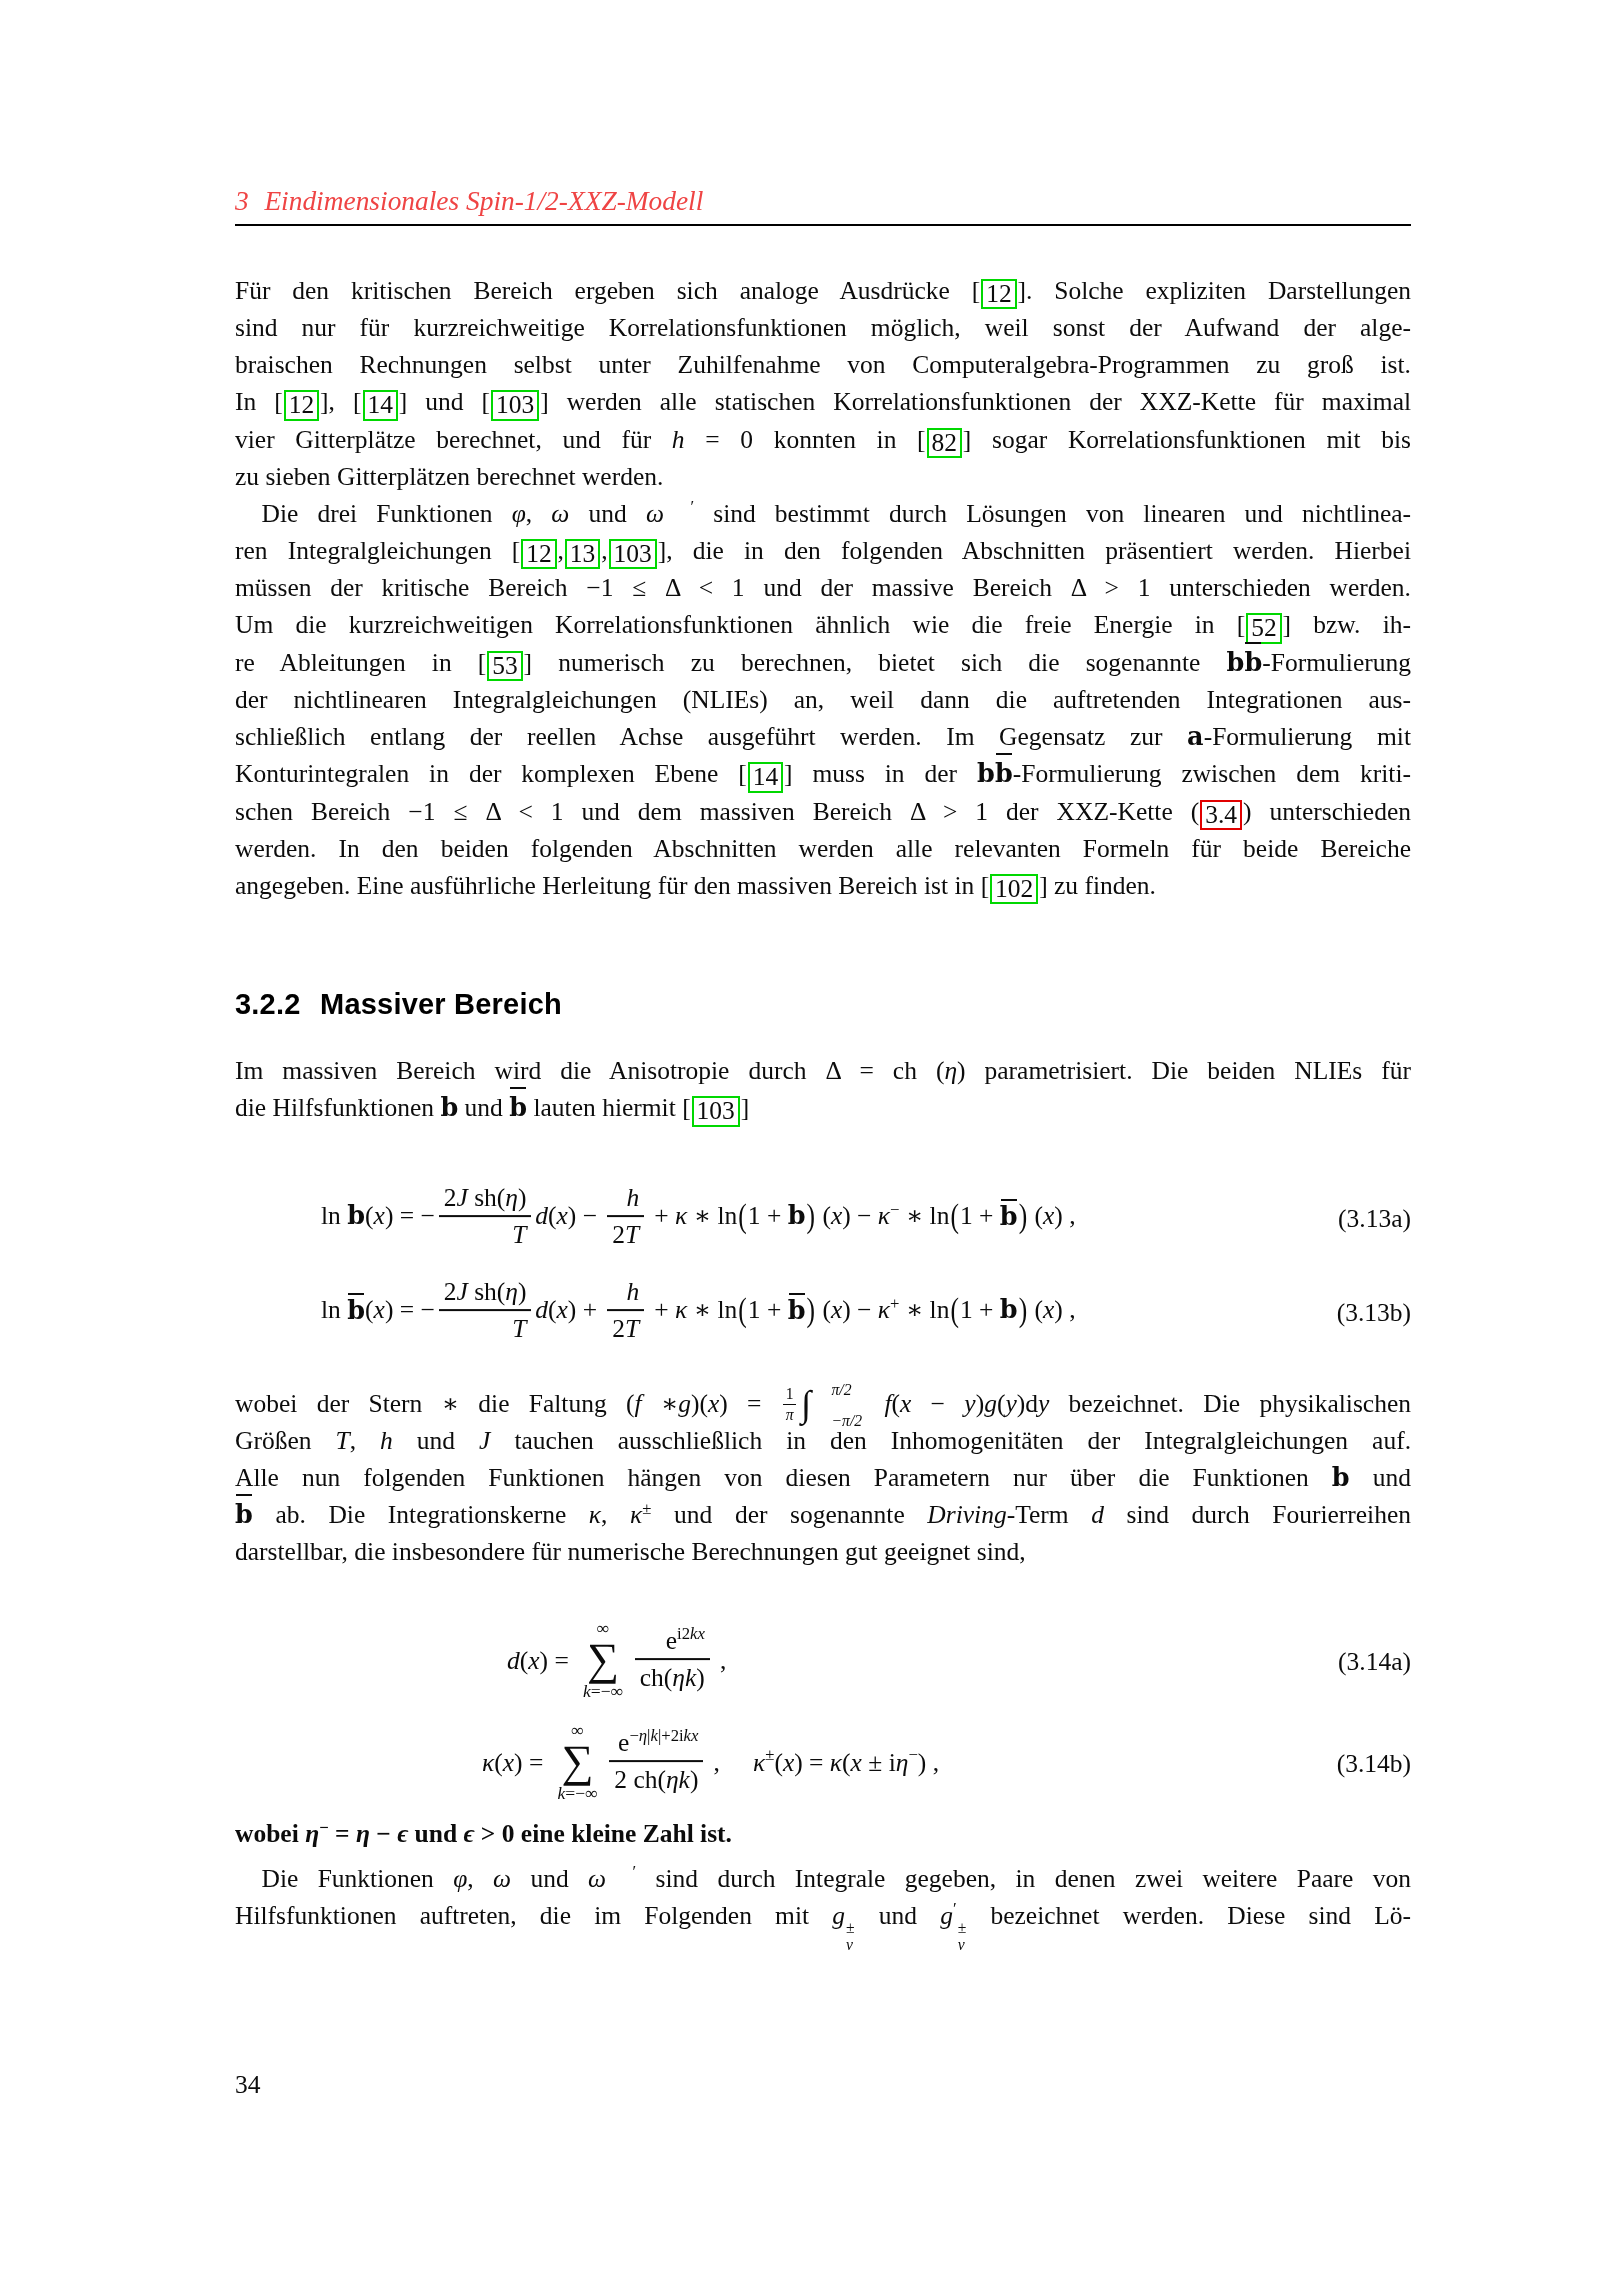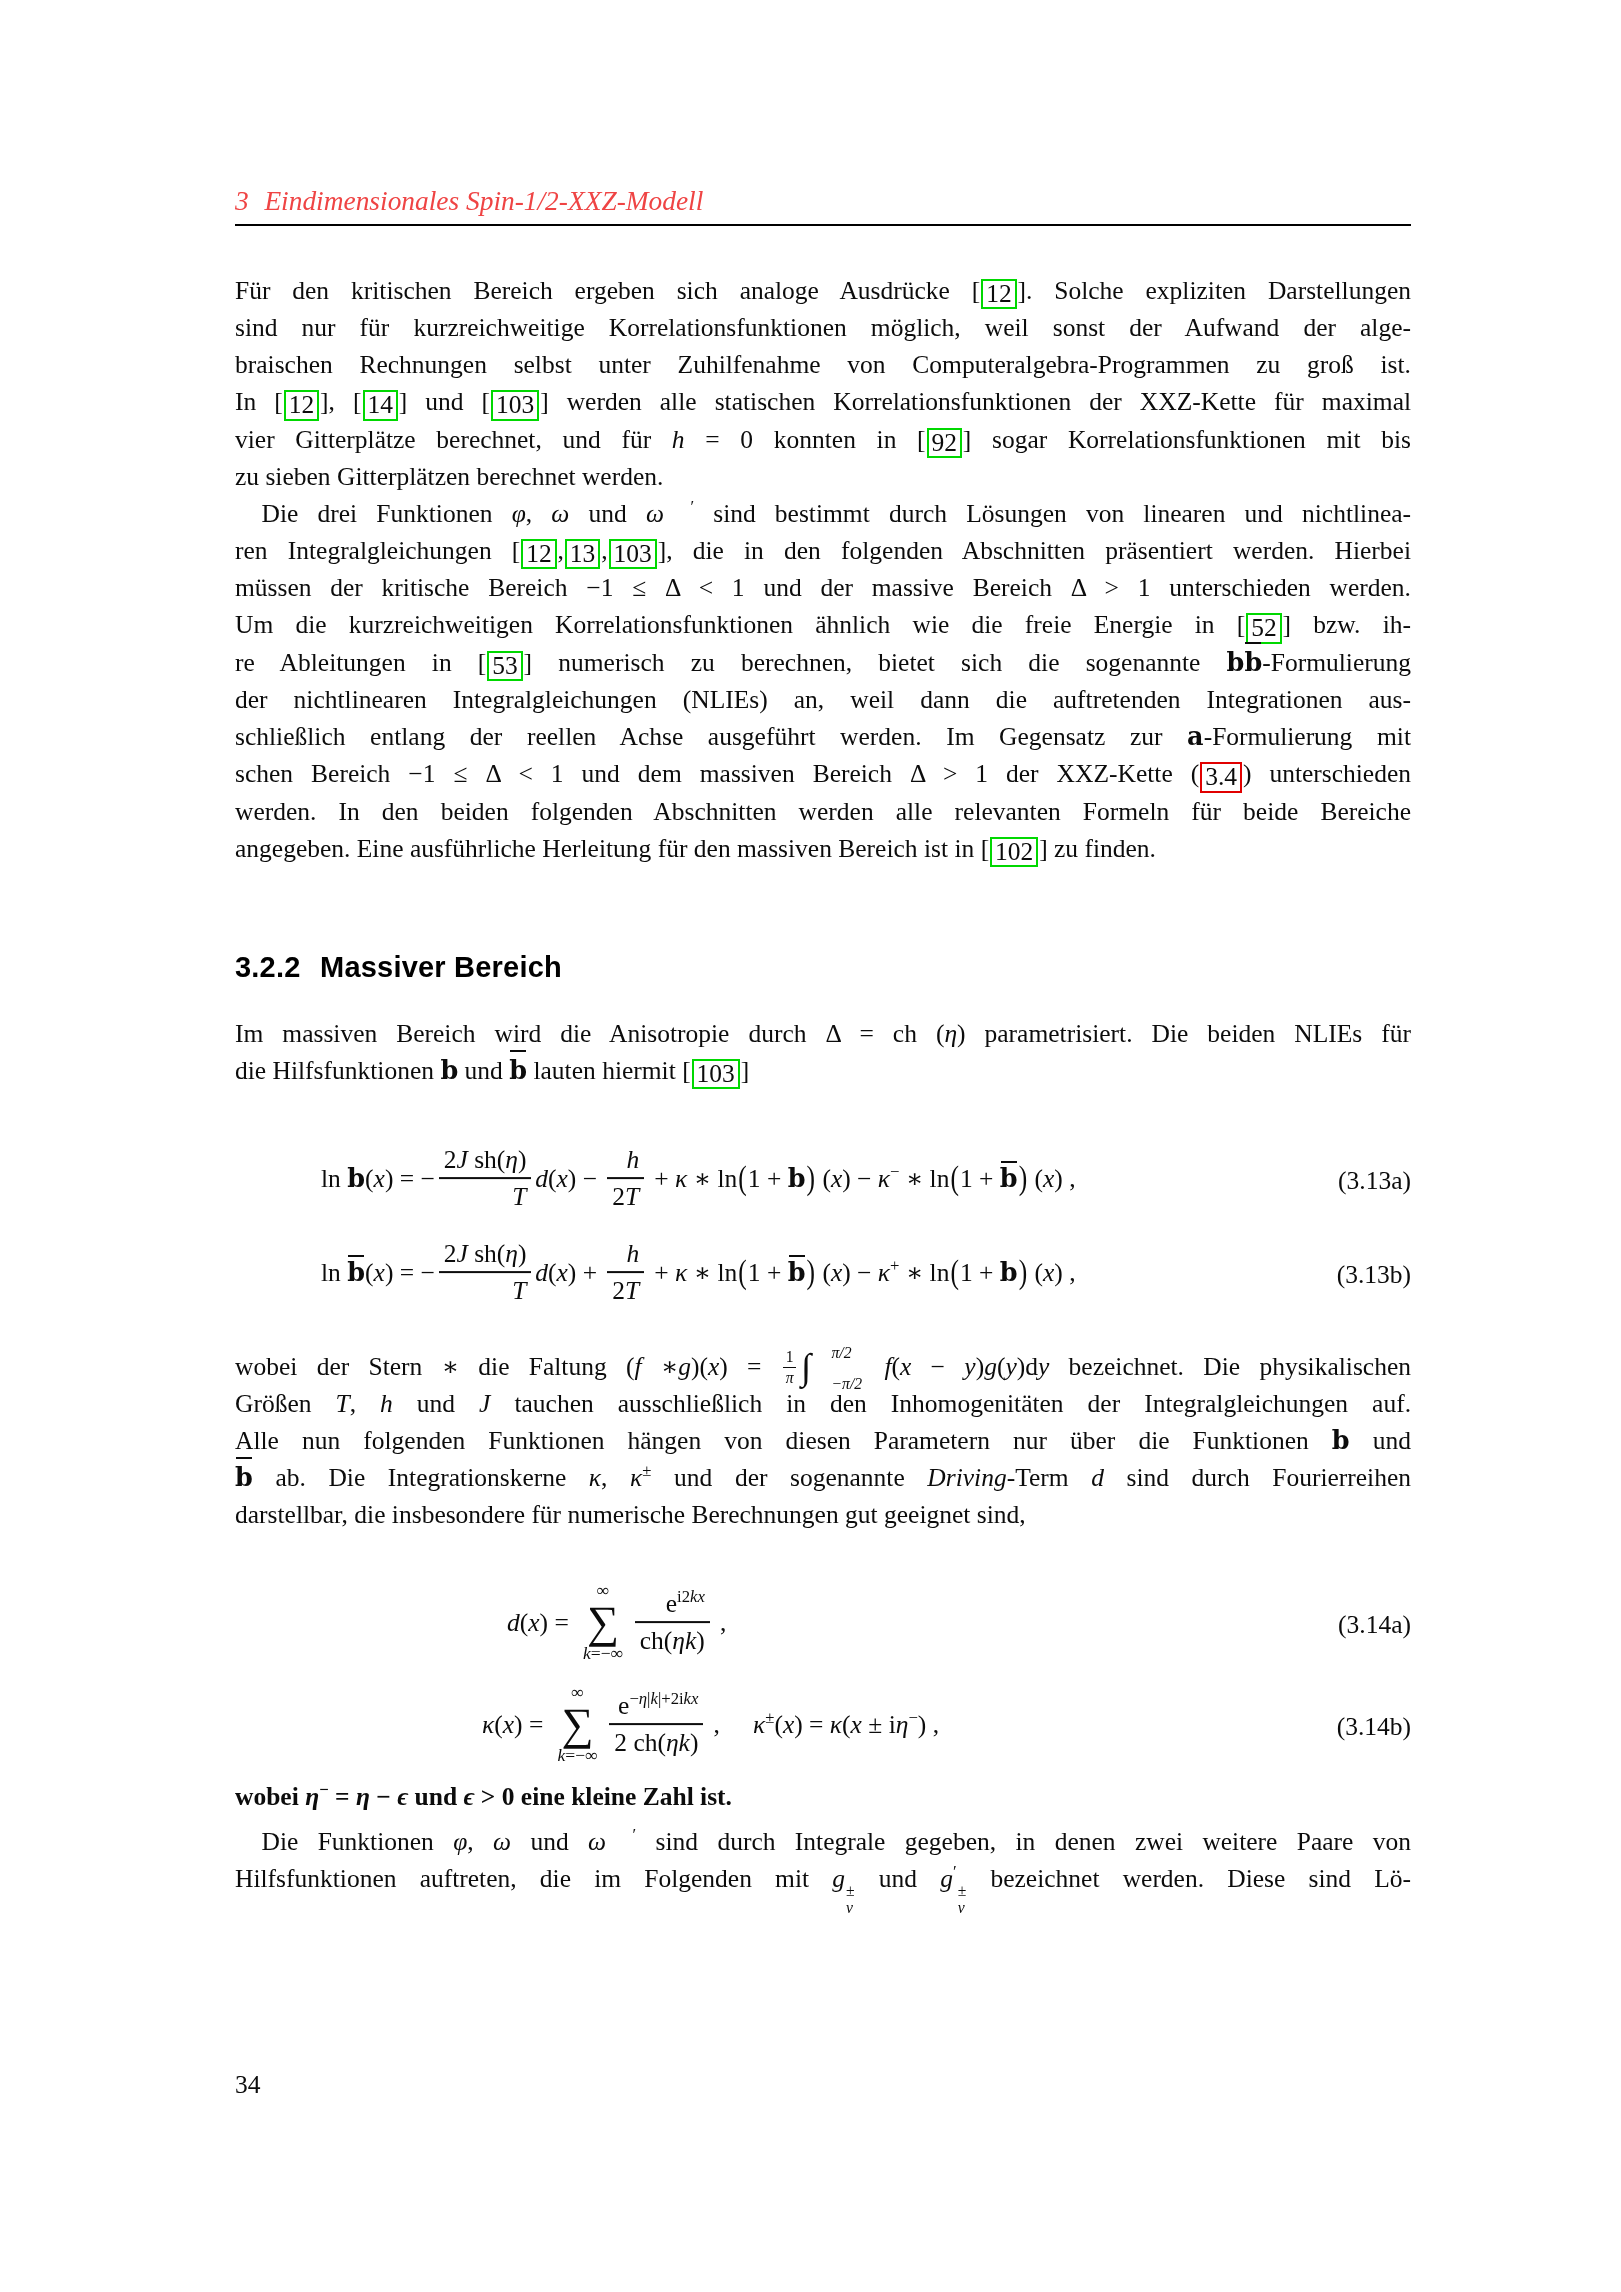--- a/index.html
+++ b/index.html
@@ -85,31 +85,32 @@
     <div class="runhead">
       <span>3</span><span class="rh-title">Eindimensionales Spin-1/2-XXZ-Modell</span>
     </div>
     <div class="head-rule"></div>
 
     <div class="para" id="p1">
         <div class="line"><span class="rm">Für den kritischen Bereich ergeben sich analoge Ausdrücke [</span><span class="cite">12</span><span class="rm">]. Solche expliziten Darstellungen</span></div>
         <div class="line"><span class="rm">sind nur für kurzreichweitige Korrelationsfunktionen möglich, weil sonst der Aufwand der alge-</span></div>
         <div class="line"><span class="rm">braischen Rechnungen selbst unter Zuhilfenahme von Computeralgebra-Programmen zu groß ist.</span></div>
         <div class="line"><span class="rm">In [</span><span class="cite">12</span><span class="rm">], [</span><span class="cite">14</span><span class="rm">] und [</span><span class="cite">103</span><span class="rm">] werden alle statischen Korrelationsfunktionen der XXZ-Kette für maximal</span></div>
-        <div class="line"><span class="rm">vier Gitterplätze berechnet, und für </span><span class="mi">h</span><span class="rm"> = 0 konnten in [</span><span class="cite">92</span><span class="rm">] sogar Korrelationsfunktionen mit bis</span></div>
+        <div class="line"><span class="rm">vier Gitterplätze berechnet, und für </span><span class="mi">h</span><span class="rm"> = 0 konnten in [</span><span class="cite">82</span><span class="rm">] sogar Korrelationsfunktionen mit bis</span></div>
         <div class="line last"><span class="rm">zu sieben Gitterplätzen berechnet werden.</span></div>
       </div>
     <div class="para" id="p2">
         <div class="line indent"><span class="rm">Die drei Funktionen </span><span class="mi">φ</span><span class="rm">, </span><span class="mi">ω</span><span class="rm"> und </span><span class="mi">ω</span><span class="sup">′</span><span class="rm"> sind bestimmt durch Lösungen von linearen und nichtlinea-</span></div>
         <div class="line"><span class="rm">ren Integralgleichungen [</span><span class="cite">12</span><span class="rm">,</span><span class="cite">13</span><span class="rm">,</span><span class="cite">103</span><span class="rm">], die in den folgenden Abschnitten präsentiert werden. Hierbei</span></div>
         <div class="line"><span class="rm">müssen der kritische Bereich −1 ≤ Δ &lt; 1 und der massive Bereich Δ &gt; 1 unterschieden werden.</span></div>
         <div class="line"><span class="rm">Um die kurzreichweitigen Korrelationsfunktionen ähnlich wie die freie Energie in [</span><span class="cite">52</span><span class="rm">] bzw. ih-</span></div>
         <div class="line"><span class="rm">re Ableitungen in [</span><span class="cite">53</span><span class="rm">] numerisch zu berechnen, bietet sich die sogenannte </span><span class="frak">b</span><span class="frak ovl">b</span><span class="rm">-Formulierung</span></div>
         <div class="line"><span class="rm">der nichtlinearen Integralgleichungen (NLIEs) an, weil dann die auftretenden Integrationen aus-</span></div>
         <div class="line"><span class="rm">schließlich entlang der reellen Achse ausgeführt werden. Im Gegensatz zur </span><span class="frak">a</span><span class="rm">-Formulierung mit</span></div>
+        <div class="line"><span class="rm">Konturintegralen in der komplexen Ebene [</span><span class="cite">14</span><span class="rm">] muss in der </span><span class="frak">b</span><span class="frak ovl">b</span><span class="rm">-Formulierung zwischen dem kriti-</span></div>
         <div class="line"><span class="rm">schen Bereich −1 ≤ Δ &lt; 1 und dem massiven Bereich Δ &gt; 1 der XXZ-Kette (</span><span class="eqref">3.4</span><span class="rm">) unterschieden</span></div>
         <div class="line"><span class="rm">werden. In den beiden folgenden Abschnitten werden alle relevanten Formeln für beide Bereiche</span></div>
         <div class="line last"><span class="rm">angegeben. Eine ausführliche Herleitung für den massiven Bereich ist in [</span><span class="cite">102</span><span class="rm">] zu finden.</span></div>
       </div>
 
     <div class="heading">
       <span>3.2.2</span><span class="h-title">Massiver Bereich</span>
     </div>
 
     <div class="para" id="p3">

